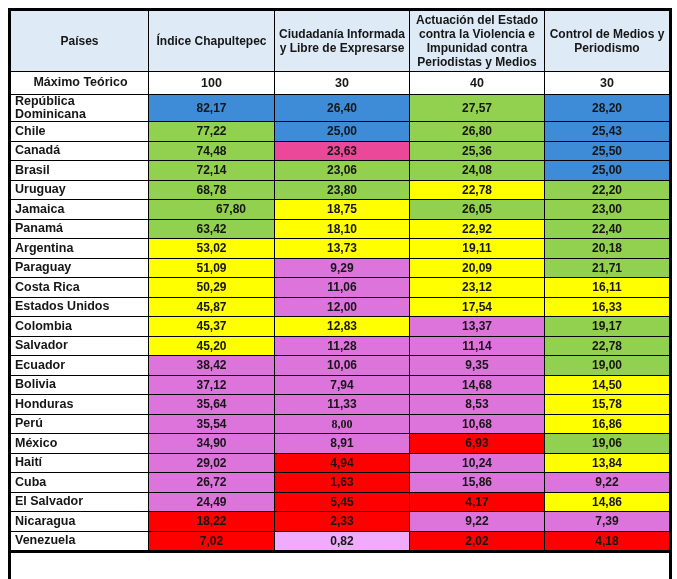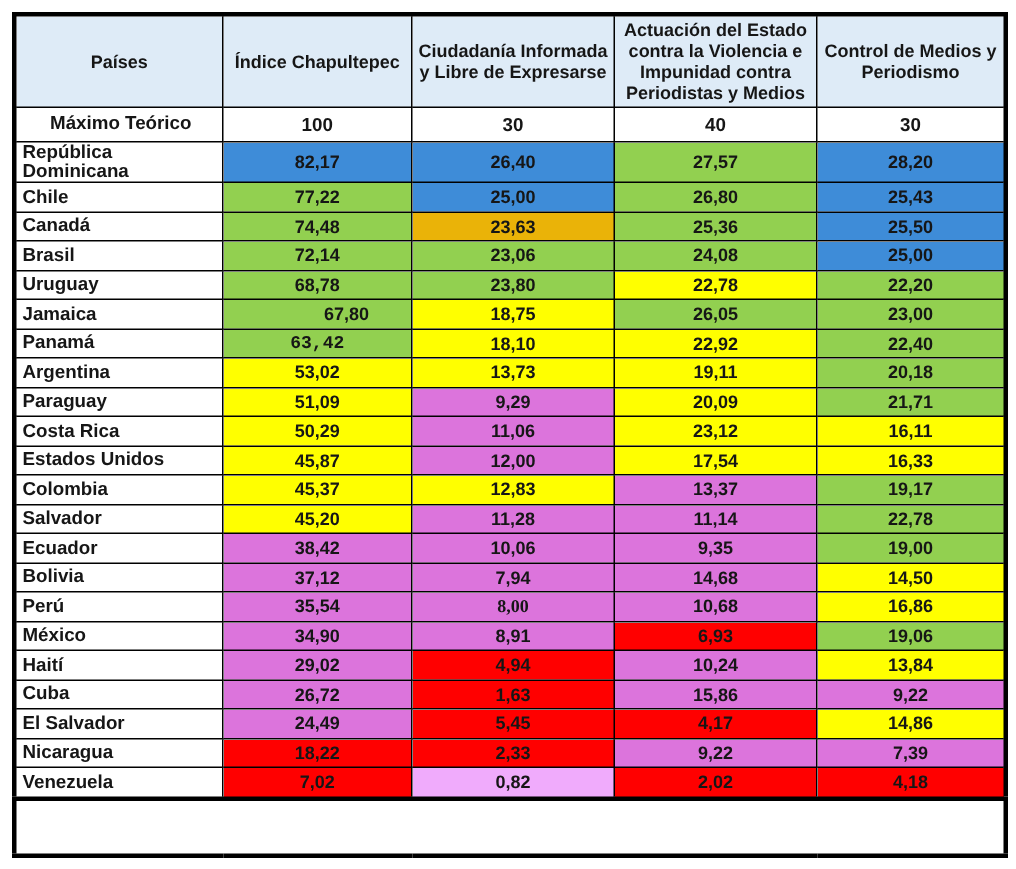--- a/index.html
+++ b/index.html
@@ -104,21 +104,21 @@
         <tr>
           <td class="country">Chile</td>
           <td class="val" style="background: rgb(146, 208, 80);">77,22</td>
           <td class="val" style="background: rgb(62, 140, 216);">25,00</td>
           <td class="val" style="background: rgb(146, 208, 80);">26,80</td>
           <td class="val" style="background: rgb(62, 140, 216);">25,43</td>
         </tr>
         <tr>
           <td class="country">Canadá</td>
           <td class="val" style="background: rgb(146, 208, 80);">74,48</td>
-          <td class="val" style="background: #eab308;">23,63</td>
+          <td class="val" style="background: #ec4899;">23,63</td>
           <td class="val" style="background: rgb(146, 208, 80);">25,36</td>
           <td class="val" style="background: rgb(62, 140, 216);">25,50</td>
         </tr>
         <tr>
           <td class="country">Brasil</td>
           <td class="val" style="background: rgb(146, 208, 80);">72,14</td>
           <td class="val" style="background: rgb(146, 208, 80);">23,06</td>
           <td class="val" style="background: rgb(146, 208, 80);">24,08</td>
           <td class="val" style="background: rgb(62, 140, 216);">25,00</td>
         </tr>
@@ -131,21 +131,21 @@
         </tr>
         <tr>
           <td class="country">Jamaica</td>
           <td class="val" style="background: rgb(146, 208, 80); padding-left: 40px;">67,80</td>
           <td class="val" style="background: rgb(255, 255, 0);">18,75</td>
           <td class="val" style="background: rgb(146, 208, 80);">26,05</td>
           <td class="val" style="background: rgb(146, 208, 80);">23,00</td>
         </tr>
         <tr>
           <td class="country">Panamá</td>
-          <td class="val" style="background: rgb(146, 208, 80); font-family: Liberation Mono, monospace;">63,42</td>
+          <td class="val" style="background: rgb(146, 208, 80);">63,42</td>
           <td class="val" style="background: rgb(255, 255, 0);">18,10</td>
           <td class="val" style="background: rgb(255, 255, 0);">22,92</td>
           <td class="val" style="background: rgb(146, 208, 80);">22,40</td>
         </tr>
         <tr>
           <td class="country">Argentina</td>
           <td class="val" style="background: rgb(255, 255, 0);">53,02</td>
           <td class="val" style="background: rgb(255, 255, 0);">13,73</td>
           <td class="val" style="background: rgb(255, 255, 0);">19,11</td>
           <td class="val" style="background: rgb(146, 208, 80);">20,18</td>
@@ -191,20 +191,27 @@
           <td class="val" style="background: rgb(220, 116, 220);">10,06</td>
           <td class="val" style="background: rgb(220, 116, 220);">9,35</td>
           <td class="val" style="background: rgb(146, 208, 80);">19,00</td>
         </tr>
         <tr>
           <td class="country">Bolivia</td>
           <td class="val" style="background: rgb(220, 116, 220);">37,12</td>
           <td class="val" style="background: rgb(220, 116, 220);">7,94</td>
           <td class="val" style="background: rgb(220, 116, 220);">14,68</td>
           <td class="val" style="background: rgb(255, 255, 0);">14,50</td>
+        </tr>
+        <tr>
+          <td class="country">Honduras</td>
+          <td class="val" style="background: rgb(220, 116, 220);">35,64</td>
+          <td class="val" style="background: rgb(220, 116, 220);">11,33</td>
+          <td class="val" style="background: rgb(220, 116, 220);">8,53</td>
+          <td class="val" style="background: rgb(255, 255, 0);">15,78</td>
         </tr>
         <tr>
           <td class="country">Perú</td>
           <td class="val" style="background: rgb(220, 116, 220);">35,54</td>
           <td class="val" style="background: rgb(220, 116, 220); font-family: Liberation Serif, serif;">8,00</td>
           <td class="val" style="background: rgb(220, 116, 220);">10,68</td>
           <td class="val" style="background: rgb(255, 255, 0);">16,86</td>
         </tr>
         <tr>
           <td class="country">México</td>

